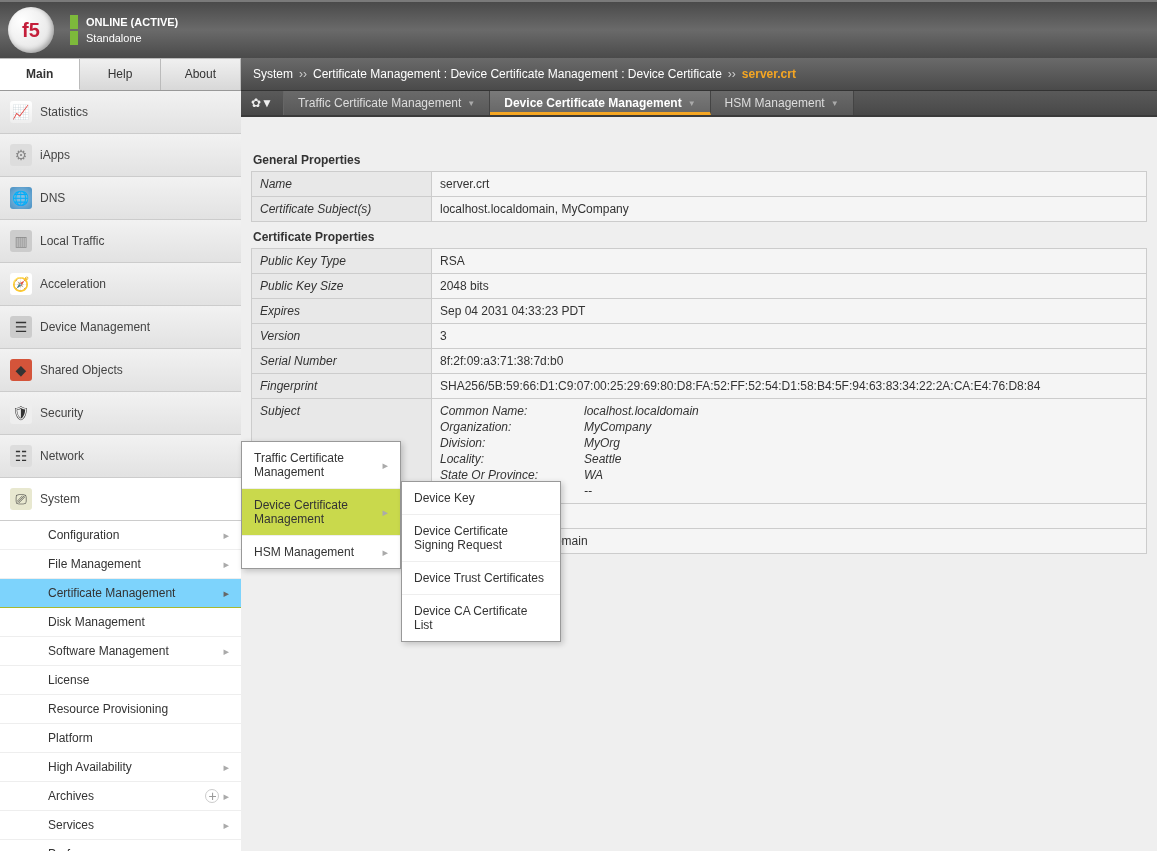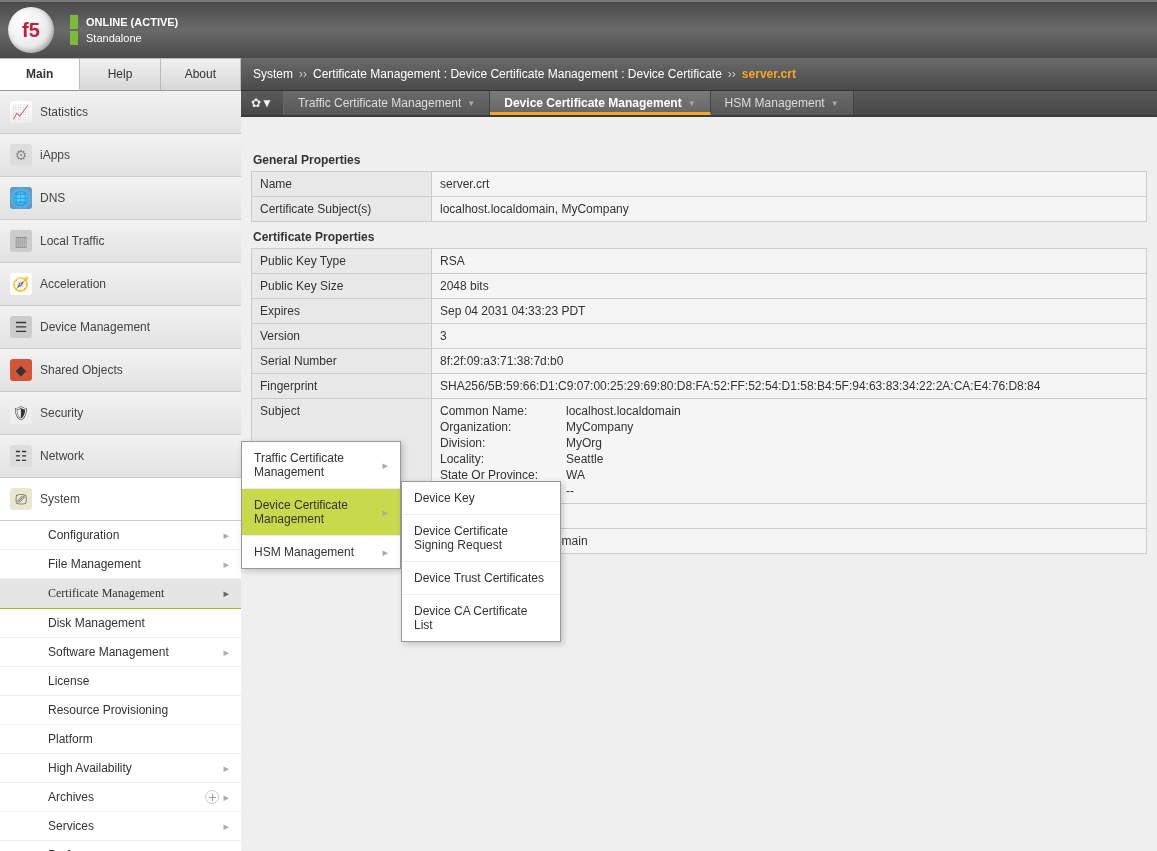--- a/index.html
+++ b/index.html
@@ -43,21 +43,21 @@
 .nav-item .nav-icon {
   width: 22px; height: 22px; margin-right: 8px; border-radius: 3px;
   display: inline-flex; align-items: center; justify-content: center; font-size: 14px;
 }
 .nav-item .nav-label { font-size: 12px; color: #444; font-weight: normal; }
 .sub-menu { background: #fff; }
 .sub-item {
   display: flex; align-items: center; justify-content: space-between;
   padding: 7px 12px 7px 48px; cursor: pointer; border-bottom: 1px solid #eee; font-size: 12px;
 }
-.sub-item.selected { background: #e5e5e5; color: #333; border-bottom:1px solid #a8b82e;font-family:Liberation Serif, serif; }
+.sub-item.selected { background: #7dd3fc; color: #333; border-bottom:1px solid #a8b82e; }
 .chevron { color: #aaa; font-size: 11px; }
 .sub-item.selected .chevron { color: #666; }
 .plus-icon { color:#999; font-size:14px; border:1px solid #ccc; border-radius:50%; width:14px; height:14px; line-height:12px; text-align:center; margin-right:4px;}
 .content { flex: 1; background: #efefef; position: relative; }
 .toolbar {
   display: flex; background: linear-gradient(to bottom, #5a5a5a, #484848);
   border-bottom: 2px solid #3a3a3a;
 }
 .toolbar-gear {
   padding: 5px 10px; color: #eee; border-right: 1px solid #666; cursor: pointer;
@@ -70,22 +70,22 @@
 }
 .toolbar-tab.active {
   background: linear-gradient(to bottom, #7a7a7a, #686868); color: #fff; font-weight:bold;
   border-bottom: 3px solid #f5a623; padding-bottom:2px;
 }
 .toolbar-tab .dd { margin-left: 6px; font-size: 8px; color: #aaa; }
 .content-body { padding: 28px 10px 10px 10px; }
 .section-title { font-weight: bold; font-size: 12px; margin: 8px 0 4px 2px; }
 .prop-table { width: 100%; border-collapse: collapse; background: #f5f5f5; border:1px solid #ccc;}
 .prop-table td { border: 1px solid #ccc; padding: 5px 8px; font-size: 12px; vertical-align: top; }
-.prop-table td.label { width: 180px; background: #e8e8e8; }
-.subject-grid { display: grid; grid-template-columns: 120px auto; gap: 2px 6px; }
+.prop-table td.label { width: 180px; background: #e8e8e8; font-style: italic; }
+.subject-grid { display: grid; grid-template-columns: 120px auto; gap: 2px 24px; font-style: italic; }
 
 .flyout {
   position: absolute; background: #fff; border: 1px solid #999;
   box-shadow: 2px 2px 6px rgba(0,0,0,0.2); font-size: 12px; z-index: 100;
 }
 .flyout-item {
   padding: 9px 12px; cursor: pointer; display: flex; justify-content: space-between;
   align-items: center; border-bottom: 1px solid #eee; min-width: 150px;
 }
 .flyout-item:last-child { border-bottom: none; }

